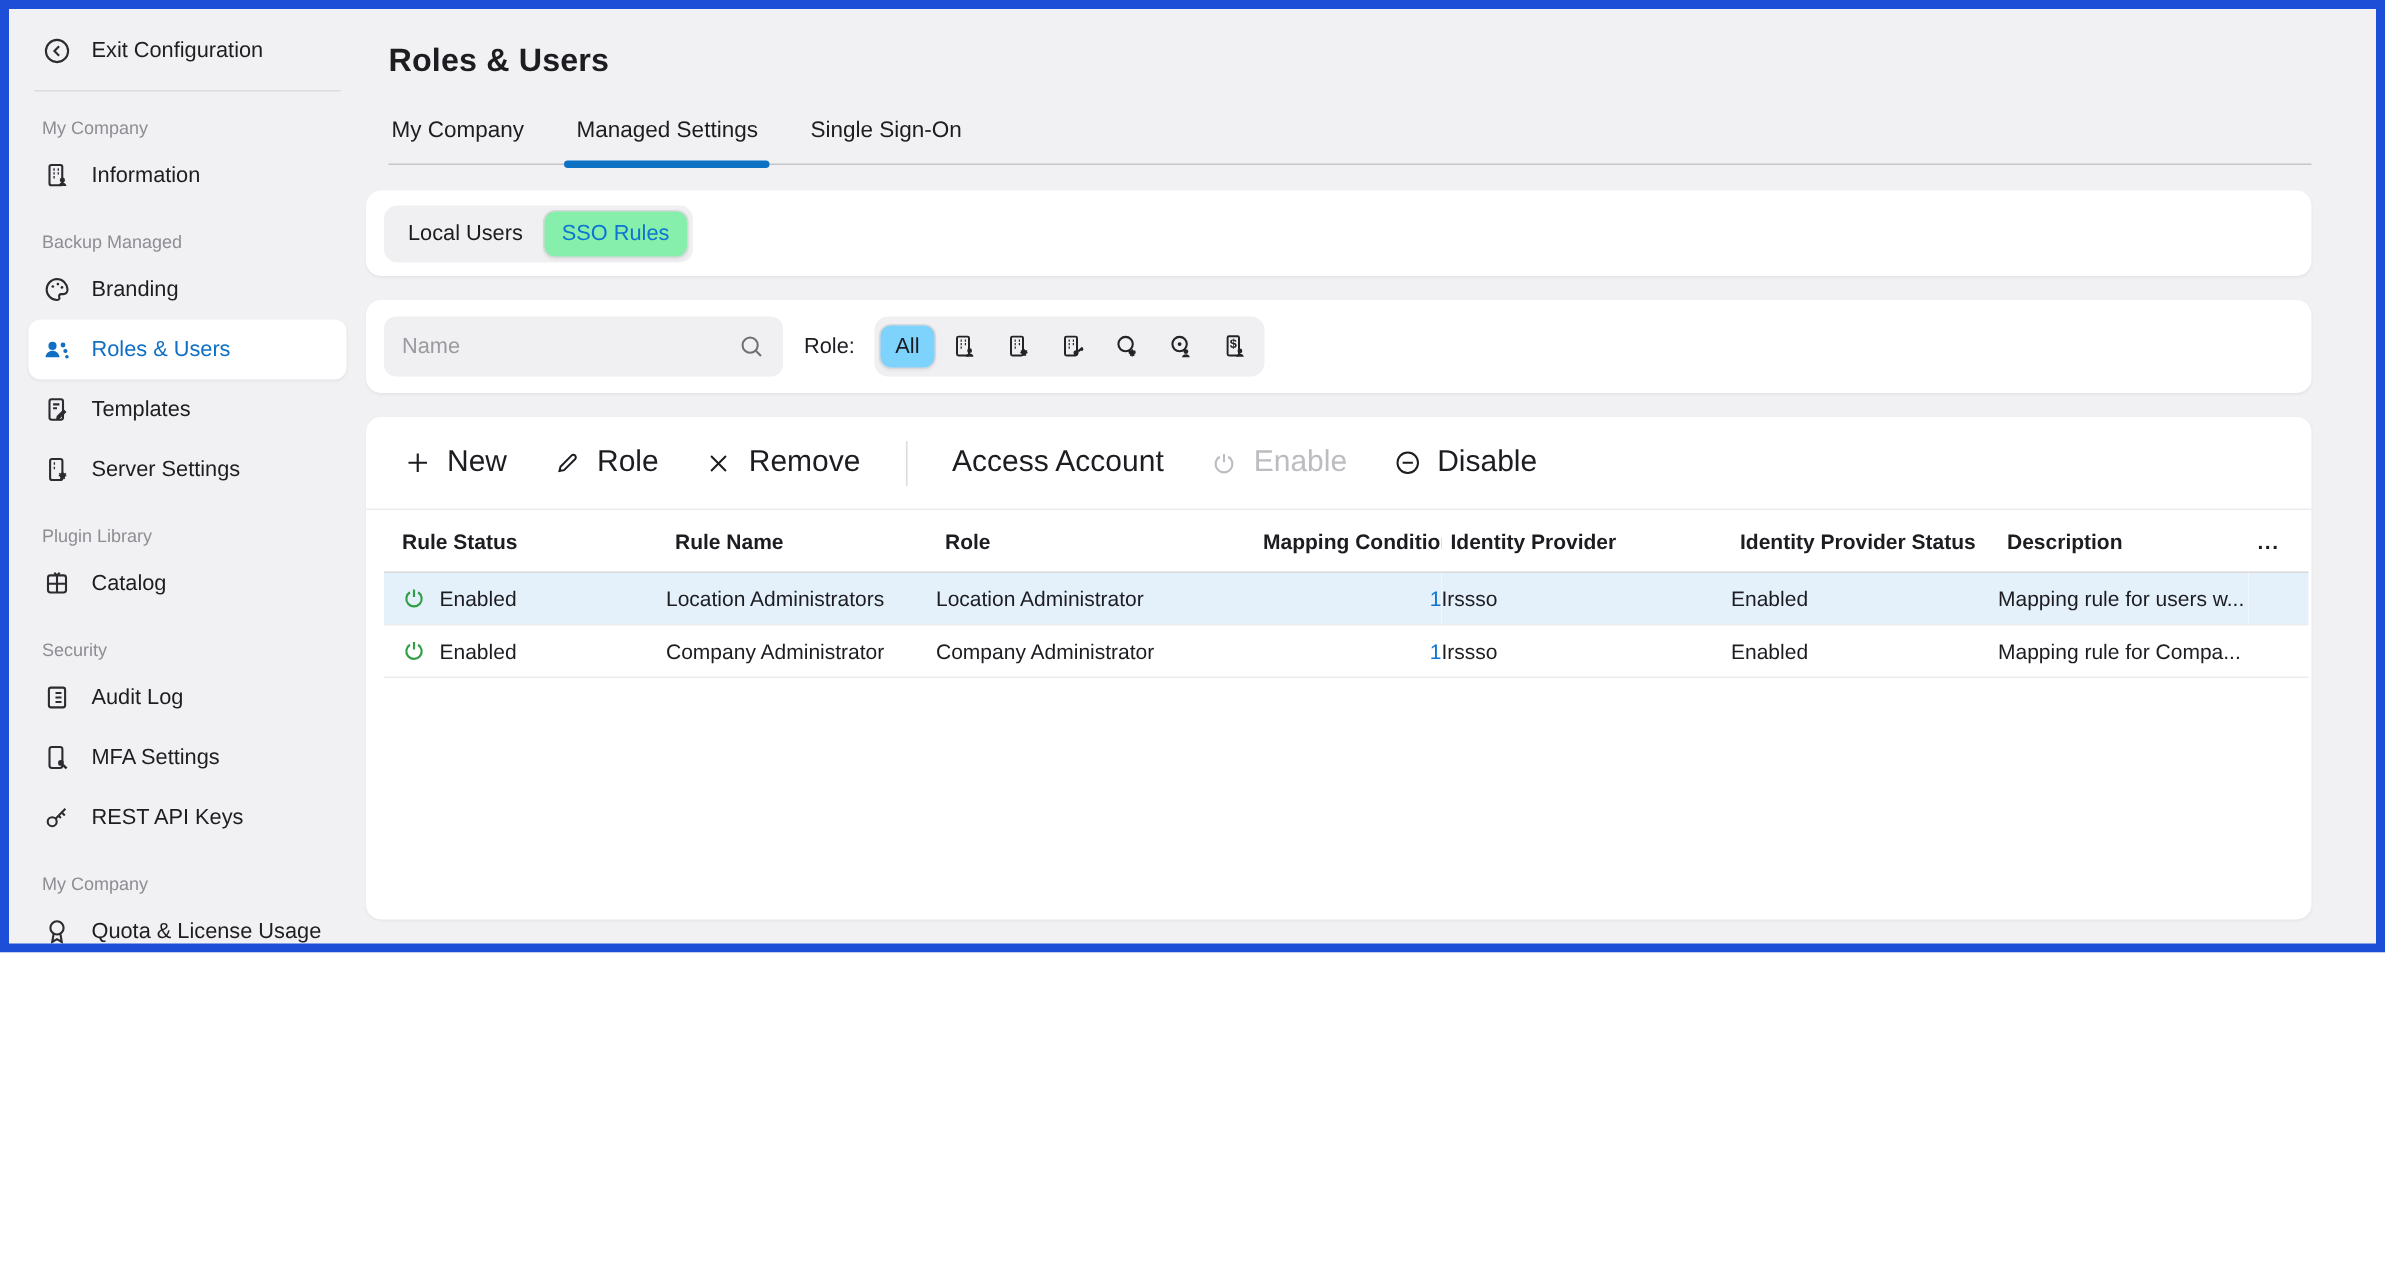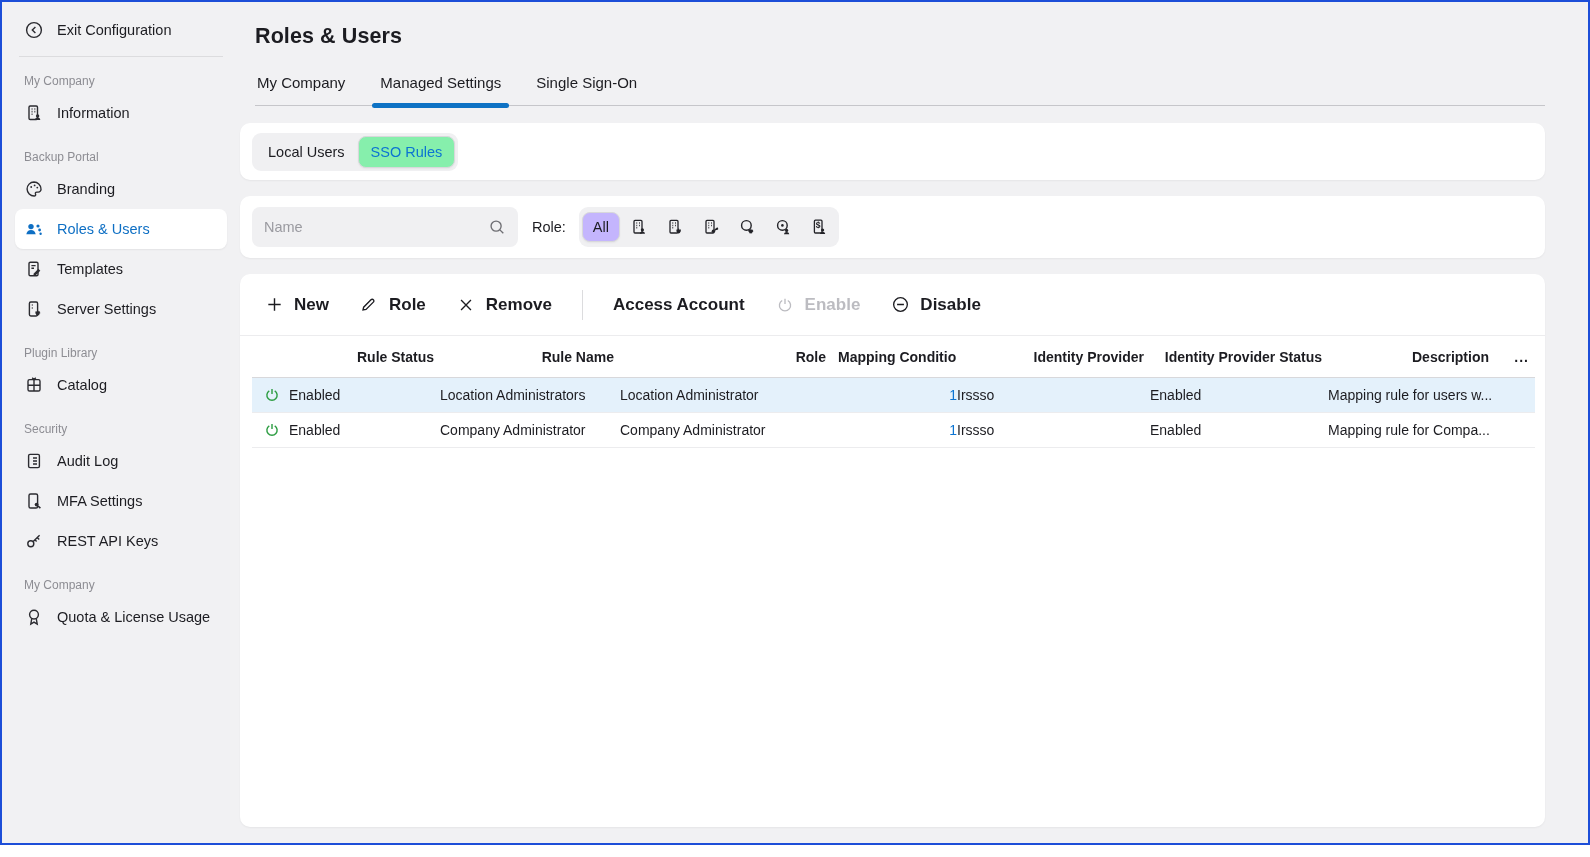--- a/index.html
+++ b/index.html
@@ -1,17 +1,17 @@
 <!DOCTYPE html>
 <html><head>
 <meta charset="utf-8">
 <style>
   * { margin:0; padding:0; box-sizing:border-box; }
   body { background:#ffffff; font-family:"Liberation Sans", sans-serif; color:#1c1c21; }
-  .app { width:1590px; height:845px; border:2px solid #1d4ed8; background:#f1f1f3; display:flex; overflow:hidden; }
+  .app { width:1590px; height:635px; border:6px solid #1d4ed8; background:#f1f1f3; display:flex; overflow:hidden; }
 
   
   .sidebar { width:238px; flex:0 0 238px; padding:8px 13px 0 13px; }
   .side-row { display:flex; align-items:center; gap:13px; padding:10px 9px; border-radius:8px; font-size:14.5px; font-weight:500; color:#1d1d22; cursor:default; }
   .side-row .ic { width:20px; height:20px; flex:0 0 20px; display:flex; align-items:center; justify-content:center; color:#2b2b30; }
   .side-row.selected { background:#ffffff; color:#0e6fc4; box-shadow:0 1px 2px rgba(0,0,0,.06); }
   .side-row.selected .ic { color:#0e6fc4; }
   .side-divider { height:1px; background:#dcdcde; margin:6px 4px; }
   .side-section { font-size:12px; color:#8d8d93; margin:17px 9px 5px 9px; font-weight:400; }
 
@@ -28,32 +28,32 @@
   .seg-opt { font-size:14.5px; font-weight:500; padding:8px 13px; border-radius:8px; color:#1c1c21; cursor:pointer; }
   .seg-opt.selected { background:#86efac; border:1px solid #d8d8db; color:#0c74d2; padding:7px 12px; box-shadow:0 1px 2px rgba(0,0,0,.05); }
 
   .card-filter { margin-top:16px; height:62px; display:flex; align-items:center; padding:0 12px; gap:13px; }
   .search-box { width:266px; height:40px; background:#f0f0f2; border-radius:8px; display:flex; align-items:center; padding:0 12px; }
   .search-box input { flex:1; border:none; outline:none; background:transparent; font-family:"Liberation Sans", sans-serif; font-size:14.5px; color:#1c1c21; }
   .search-box input::placeholder { color:#9a9aa0; }
   .search-box .ic { color:#6e6e73; }
   .role-label { font-size:14.5px; margin-left:1px; }
   .role-group { background:#f0f0f2; border-radius:9px; height:40px; display:flex; align-items:center; padding:3px; gap:2px; }
-  .role-all { background:#c4b5fd; border:1px solid #d8d8db; border-radius:8px; font-size:14.5px; padding:6px 10px; box-shadow:0 1px 2px rgba(0,0,0,.05); cursor:pointer; }
+  .role-all { background:#7dd3fc; border:1px solid #d8d8db; border-radius:8px; font-size:14.5px; padding:6px 10px; box-shadow:0 1px 2px rgba(0,0,0,.05); cursor:pointer; }
   .role-ic-btn { width:34px; height:34px; display:flex; align-items:center; justify-content:center; color:#232328; border-radius:8px; cursor:pointer; }
 
   .card-main { margin-top:16px; flex:1; margin-bottom:16px; display:flex; flex-direction:column; overflow:hidden; }
   .toolbar { height:62px; display:flex; align-items:center; padding:0 24px; gap:30px; border-bottom:1px solid #ececee; }
-  .tb-btn { display:flex; align-items:center; gap:10px; font-size:17px; font-weight:700; color:#1c1c21; cursor:pointer; }
+  .tb-btn { display:flex; align-items:center; gap:10px; font-size:20px; font-weight:400; color:#1c1c21; cursor:pointer; }
   .tb-btn .ic { width:20px; height:20px; display:flex; align-items:center; justify-content:center; }
   .tb-btn.disabled { color:#bcbcc1; cursor:default; }
   .tb-sep { width:1px; height:30px; background:#dcdcde; }
 
   table.grid { margin:0 12px; border-collapse:collapse; table-layout:fixed; width:calc(100% - 24px); }
-  .grid th { font-size:14px; font-weight:700; text-align:right; padding:13px 6px 12px 6px; border-bottom:1px solid #d8d8db; white-space:nowrap; overflow:hidden; }
+  .grid th { font-size:14px; font-weight:700; text-align:left; padding:13px 6px 12px 6px; border-bottom:1px solid #d8d8db; white-space:nowrap; overflow:hidden; }
   .grid td { font-size:14px; padding:9px 0; border-bottom:1px solid #ececee; white-space:nowrap; overflow:hidden; }
   .grid th.num, .grid td.num { text-align:right; }
   .grid tr.hl td { background:#e4f1fb; border-bottom:1px solid #ececee; }
   .grid td.first, .grid th.first { padding-left:12px; }
   .status-cell { display:flex; align-items:center; gap:9px; }
   .status-cell .ic { color:#2f9e44; display:flex; }
   .link { color:#0c74d2; cursor:pointer; }
   .more-btn { text-align:right; font-weight:700; font-size:16px; letter-spacing:1px; cursor:pointer; padding-right:10px; }
   svg { display:block; }
 </style>
@@ -80,21 +80,21 @@
         <svg width="20" height="20" viewBox="0 0 20 20" fill="none" stroke="currentColor" stroke-width="1.4">
             <rect x="5" y="3" width="8.5" height="13.5" rx="1.2"></rect>
             <path d="M7.6 6h.9M10.4 6h.9M7.6 8.6h.9M10.4 8.6h.9M7.6 11.2h.9" stroke-width="1.6"></path>
             <circle cx="13.6" cy="13" r="1.7" fill="currentColor" stroke="none"></circle>
             <path d="M10.9 17c.3-1.6 1.3-2.4 2.7-2.4s2.4.8 2.7 2.4z" fill="currentColor" stroke="none"></path>
           </svg>
       </span>
       <span>Information</span>
     </div>
 
-    <div class="side-section">Backup Portal</div>
+    <div class="side-section">Backup Managed</div>
     <div class="side-row">
       <span class="ic">
         <svg width="20" height="20" viewBox="0 0 20 20" fill="none" stroke="currentColor" stroke-width="1.4">
             <path d="M10 3a7 7 0 1 0 .2 14c1.3 0 1.7-1 1.3-1.9-.4-1 .1-2 1.3-2h1.4A2.8 2.8 0 0 0 17 9.9C16.7 6 13.7 3 10 3z"></path>
             <circle cx="7.2" cy="8" r=".9" fill="currentColor" stroke="none"></circle>
             <circle cx="10.6" cy="6.4" r=".9" fill="currentColor" stroke="none"></circle>
             <circle cx="13.3" cy="8.6" r=".9" fill="currentColor" stroke="none"></circle>
           </svg>
       </span>
       <span>Branding</span>

